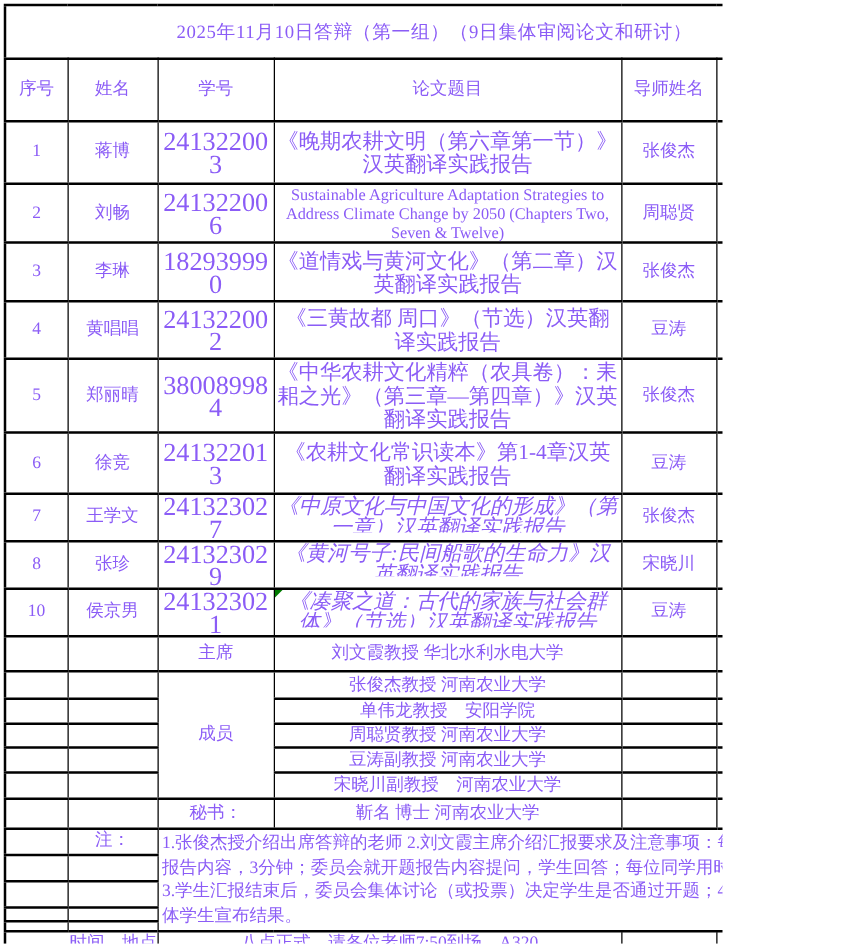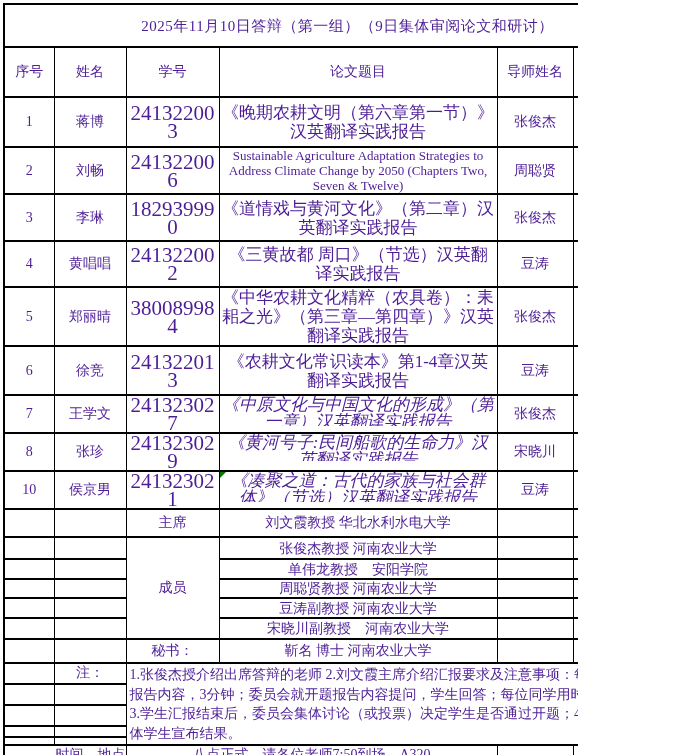--- a/index.html
+++ b/index.html
@@ -1,21 +1,21 @@
 <!DOCTYPE html>
 <html><head>
 <meta charset="utf-8">
 <style>
   html,body{margin:0;padding:0;background:#ffffff;}
   .page{
     position:relative;
     width:578px;height:755px;
     background:#ffffff;
     font-family:"Liberation Serif","DejaVu Serif",serif;
-    color:#4c1d95;
+    color:#8b5cf6;
     overflow:hidden;
   }
   table.sheet{
     position:absolute;left:3px;top:3px;
     width:687px;
     border-collapse:collapse;
     table-layout:fixed;
     border:2px solid #000;
   }
   td{

